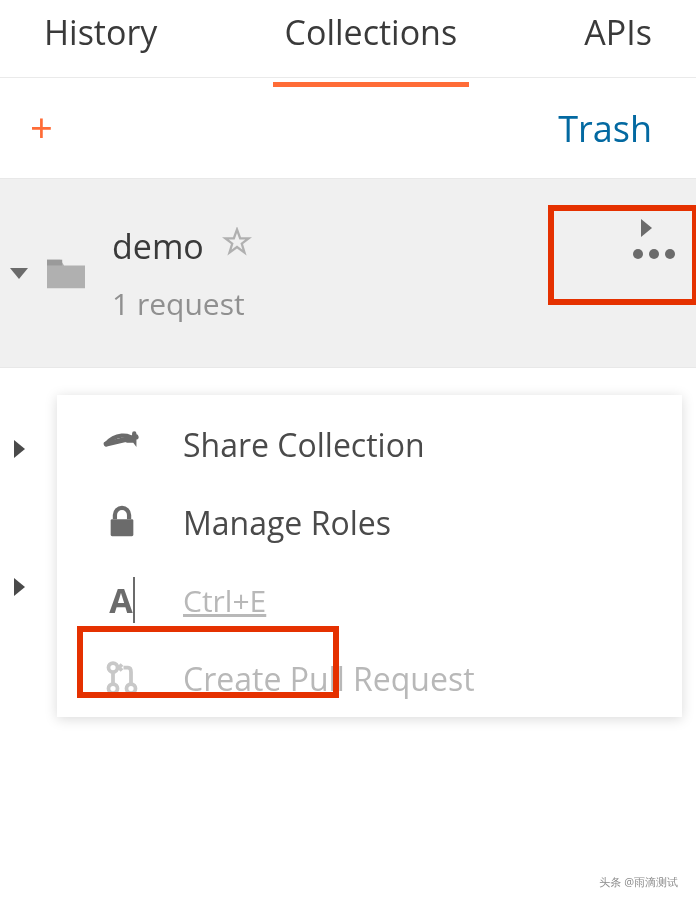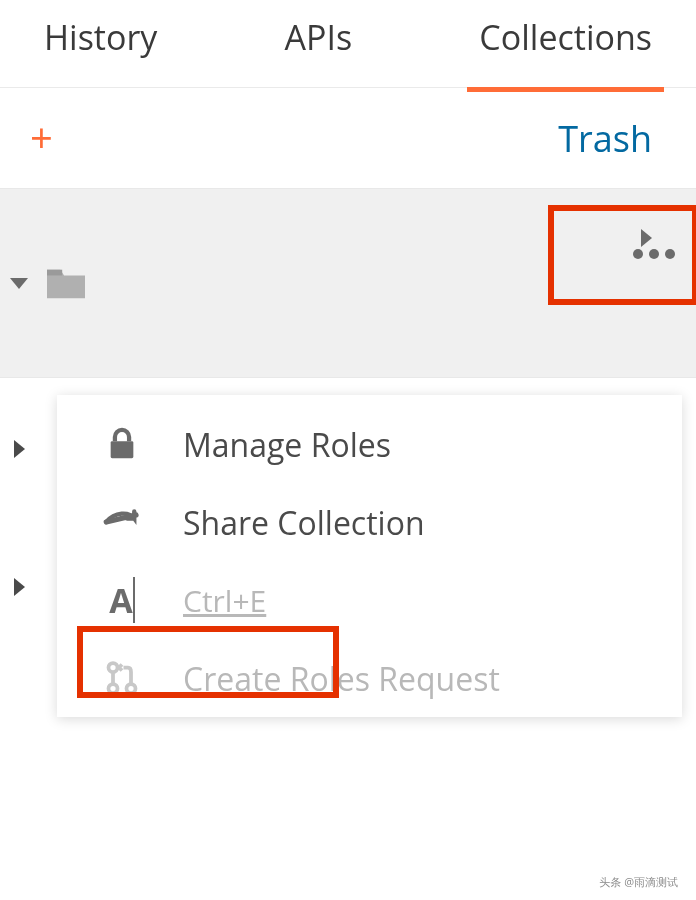--- a/index.html
+++ b/index.html
@@ -9,21 +9,21 @@
       height: 900px;
       background: #ffffff;
       overflow: hidden;
       position: relative;
     }
     .tabs {
       display: flex;
       align-items: center;
       justify-content: space-between;
       padding: 0 32px;
-      height: 88px;
+      height: 78px;
       border-bottom: 1px solid #eaeaea;
     }
     .tab {
       font-size: 34px;
       color: #3a3a3a;
       font-weight: 400;
       padding: 0 12px 14px 12px;
       position: relative;
       cursor: pointer;
     }
@@ -211,87 +211,98 @@
       bottom: 10px;
       font-size: 11px;
       color: #8a8a8a;
     }
   </style>
 </head>
 <body>
 
 <div class="tabs">
   <div class="tab">History</div>
+  <div class="tab active">Collections</div>
   <div class="tab">APIs</div>
-  <div class="tab active">Collections</div>
 </div>
 
 <div class="toolbar">
   <div class="new-coll">
     <span class="plus-icon">+</span>
   </div>
   <div class="trash">Trash</div>
 </div>
 
 <div class="collection-row">
   <div class="caret-right"></div>
   <div class="caret"></div>
   <div class="folder-icon">
     <svg viewBox="0 0 24 20" width="48" height="38">
       <path d="M2 3 L9 3 L11 6 L22 6 L22 18 L2 18 Z" fill="#b0b0b0"></path>
       <rect x="2" y="3" width="8" height="3" fill="#9a9a9a"></rect>
     </svg>
   </div>
+  <div class="coll-info">
+    <div class="coll-name-row">
+      <span class="coll-name">demo</span>
+      <span class="star-icon">
+        <svg viewBox="0 0 24 24" width="30" height="30">
+          <path d="M12 2l2.5 7h7l-5.7 4.3 2.2 7.2L12 16l-6 4.5 2.2-7.2L2.5 9h7z" fill="none" stroke="#b0b0b0" stroke-width="1.8"></path>
+        </svg>
+      </span>
+    </div>
+    <span class="coll-meta">1 request</span>
+  </div>
 </div>
 
 <div class="kebab-area">
   <div class="kebab">
     <span></span><span></span><span></span>
   </div>
 </div>
 
 <div class="side-items">
   <div class="side-caret"></div>
   <div class="side-caret" style="margin-top:10px;"></div>
 </div>
 
 <div class="menu">
+  <div class="menu-item">
+    <span class="icon">
+      <svg viewBox="0 0 24 24" width="42" height="42">
+          <path d="M3 12 C8 6 16 6 19 10 L19 6 M19 10 L15 10" fill="none" stroke="#6b6b6b" stroke-width="2.5" stroke-linecap="round"></path>
+          <path d="M3 12 L20 8" fill="#6b6b6b" stroke="#6b6b6b" stroke-width="3" stroke-linecap="round"></path>
+        </svg>
+    </span>
+    <span class="label">Share Collection</span>
+  </div>
   <div class="menu-item">
     <span class="icon">
       <svg viewBox="0 0 24 24" width="34" height="34">
           <path d="M7 10 V7 a5 5 0 0 1 10 0 V10" fill="none" stroke="#6b6b6b" stroke-width="3"></path>
           <rect x="4" y="10" width="16" height="12" rx="1" fill="#6b6b6b"></rect>
         </svg>
     </span>
     <span class="label">Manage Roles</span>
-  </div>
-  <div class="menu-item">
-    <span class="icon">
-      <svg viewBox="0 0 24 24" width="42" height="42">
-          <path d="M3 12 C8 6 16 6 19 10 L19 6 M19 10 L15 10" fill="none" stroke="#6b6b6b" stroke-width="2.5" stroke-linecap="round"></path>
-          <path d="M3 12 L20 8" fill="#6b6b6b" stroke="#6b6b6b" stroke-width="3" stroke-linecap="round"></path>
-        </svg>
-    </span>
-    <span class="label">Share Collection</span>
   </div>
   <div class="menu-item">
     <span class="icon">
       <span style="font-size:34px;font-weight:700;color:#6b6b6b;letter-spacing:-2px;">A<span style="font-weight:400;border-left:2.5px solid #6b6b6b;height:30px;margin-left:2px;"></span></span>
     </span>
     <span class="shortcut">Ctrl+E</span>
   </div>
   <div class="menu-item dim">
     <span class="icon">
       <svg viewBox="0 0 24 24" width="36" height="36">
         <circle cx="6" cy="5" r="3" fill="none" stroke="#c8c8c8" stroke-width="2.5"></circle>
         <circle cx="6" cy="19" r="3" fill="none" stroke="#c8c8c8" stroke-width="2.5"></circle>
         <circle cx="18" cy="19" r="3" fill="none" stroke="#c8c8c8" stroke-width="2.5"></circle>
         <path d="M6 8 V16 M13 5 H16 Q18 5 18 8 V16" fill="none" stroke="#c8c8c8" stroke-width="2.5"></path>
         <path d="M12 3 L10 5 L12 7" fill="none" stroke="#c8c8c8" stroke-width="2.5"></path>
       </svg>
     </span>
-    <span class="label">Create Roles Request</span>
+    <span class="label">Create Pull Request</span>
   </div>
 </div>
 
 <div class="highlight-edit"></div>
 
 <div class="watermark">头条 @雨滴测试</div>
 
 </body></html>

